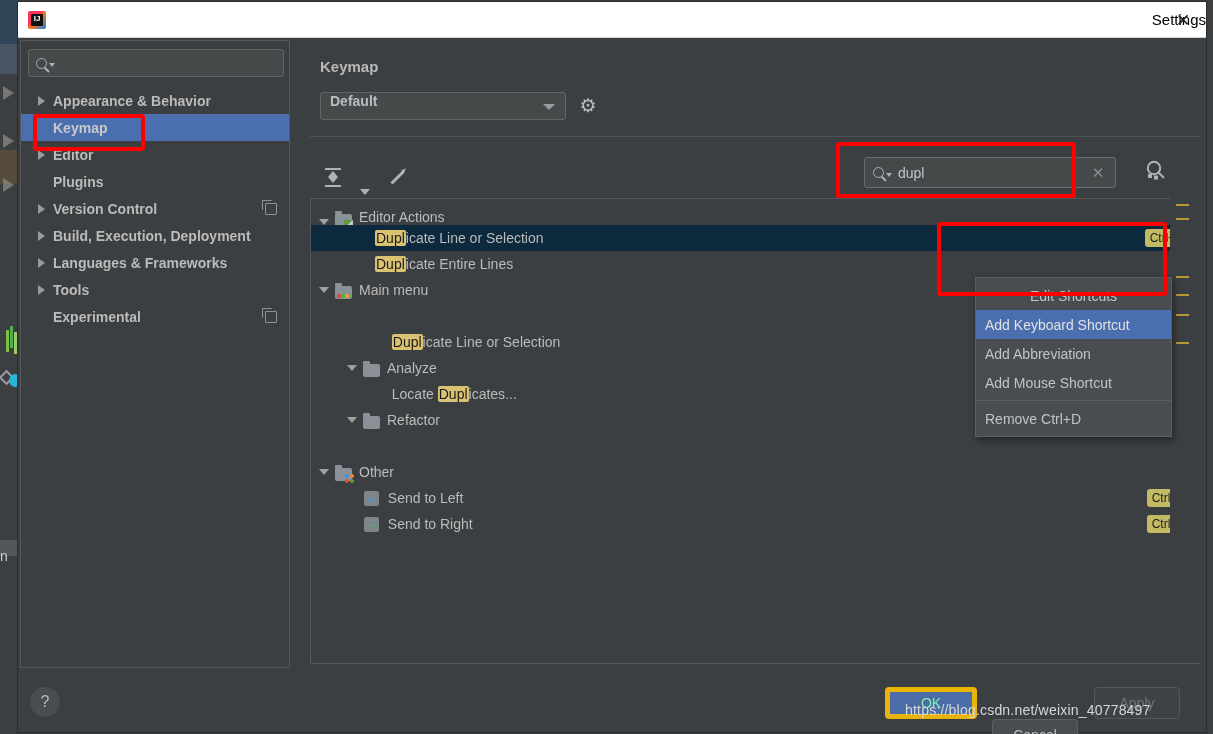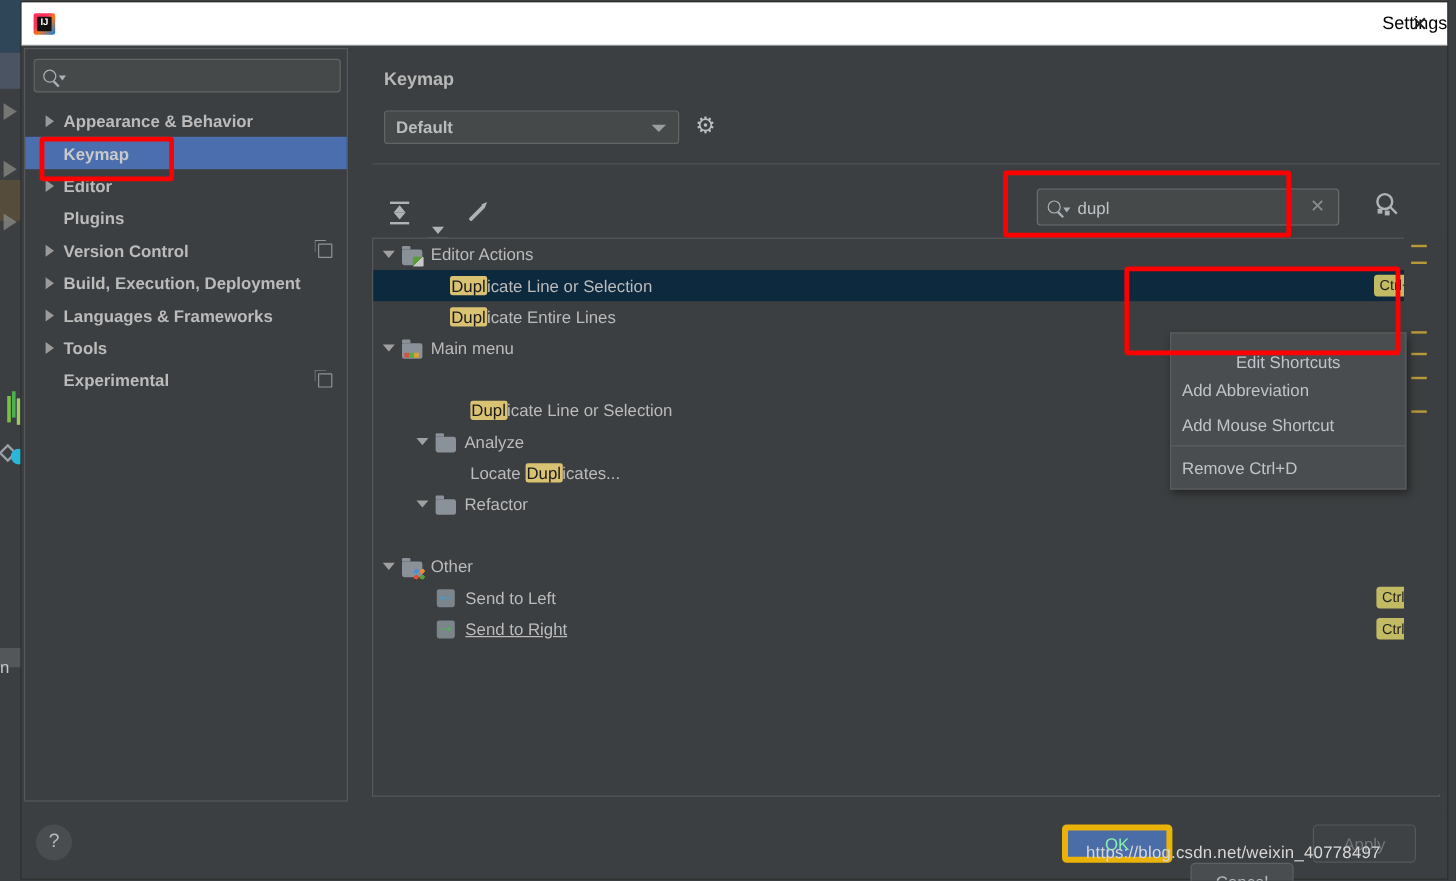--- a/index.html
+++ b/index.html
@@ -113,21 +113,21 @@
     content:""; position:absolute; left:-4px; top:-4px; width:9px; height:9px;
     border:1.4px solid #8f9296; border-right:none; border-bottom:none; border-radius:1px;
   }
 
   
   .content { position:absolute; left:288px; top:2px; width:898px; height:628px; }
   .pane-title { position:absolute; left:14px; top:18px; font-size:15px; font-weight:bold; color:#b9b9b9; }
   .keymap-select {
     position:absolute; left:14px; top:52px; width:246px; height:28px;
     background:#45494a; border:1px solid #646464; border-radius:3px;
-    display:flex; align-items:center; padding:0 9px; color:#b9bdc0; font-size:14px; font-weight:bold;
+    display:flex; padding:0 9px; color:#b9bdc0; font-size:14px; font-weight:bold;
   }
   .sel-caret {
     position:absolute; right:10px; top:11px; width:0; height:0;
     border-left:6px solid transparent; border-right:6px solid transparent; border-top:6px solid #9a9ea1;
   }
   .gear {
     position:absolute; left:272px; top:56px; width:20px; height:20px;
     color:#b9bdc0; font-size:19px; line-height:20px; text-align:center;
   }
   .divider { position:absolute; left:4px; top:96px; width:890px; height:1px; background:#4f5254; }
@@ -224,21 +224,21 @@
   .track { position:absolute; left:1152px; top:158px; width:34px; height:466px; background:#3c3f41; }
   .tick { position:absolute; left:6px; width:13px; height:2px; background:#b89b36; }
 
   
   .ctxmenu {
     position:absolute; left:957px; top:239px; width:197px;
     background:#4a4d4f; border:1px solid #5c5f61; box-shadow:2px 3px 7px rgba(0,0,0,.45);
     padding:3px 0;
   }
   .mi { height:29px; display:flex; align-items:center; padding-left:9px; color:#c0c4c8; font-size:14px; }
-  .mi.center { justify-content:center; padding-left:0;align-items:flex-end; }
+  .mi.center { justify-content:center; padding-left:0; }
   .mi.active { background:#4b6eaf; color:#dfe1e3; }
   .mi-sep { height:1px; background:#5c5f61; margin:3px 0; }
 
   
   .redbox { position:absolute; border:4px solid #ff0000; border-radius:3px; pointer-events:none; }
 
   
   .footer { position:absolute; left:0; top:676px; width:1188px; height:54px; background:#3c3f41; }
   .help-btn {
     position:absolute; left:12px; top:9px; width:30px; height:30px; border-radius:50%;
@@ -373,21 +373,21 @@
         <div class="shortcut-find">
           <svg width="26" height="26" viewBox="0 0 26 26">
             <circle cx="12" cy="10" r="6.2" fill="none" stroke="#b0b3b5" stroke-width="2"></circle>
             <line x1="16.5" y1="14.5" x2="22" y2="20" stroke="#b0b3b5" stroke-width="2"></line>
             <rect x="6" y="16" width="4" height="4" fill="#b0b3b5"></rect>
             <rect x="12" y="17.5" width="4" height="4" fill="#b0b3b5"></rect>
           </svg>
         </div>
 
         <div class="tree" id="tree">
-            <div class="row" style="top: 0px; padding-left: 8px;">
+            <div class="row" style="top: 0px; padding-left: 8px; align-items: flex-end;">
               <div class="tw"></div>
               <div class="ficon">
                 <div class="folder editor" style="margin-top: 3px;"></div>
               </div>
               <span><span>Editor Actions</span></span>
             </div>
             <div class="row sel" style="top: 26px; padding-left: 64px;">
               <span><span class="hl">Dupl</span><span>icate Line or Selection</span></span>
             </div>
             <div class="badge" style="top: 30px; right: 10px;">Ctrl+D</div>
@@ -429,21 +429,21 @@
               </div>
               <span><span>Other</span></span>
             </div>
             <div class="row" style="top: 286px; padding-left: 52.8px;">
               <div class="arr-icon">
                 <div class="arr-box arr-left"></div>
               </div>
               <span><span>Send to Left</span></span>
             </div>
             <div class="badge" style="top: 290px; right: 10px;">Ctrl+1</div>
-            <div class="row" style="top: 312px; padding-left: 52.8px; text-decoration: underline;">
+            <div class="row" style="top: 312px; padding-left: 52.8px;">
               <div class="arr-icon">
                 <div class="arr-box arr-right"></div>
               </div>
               <span><span>Send to Right</span></span>
             </div>
             <div class="badge" style="top: 316px; right: 10px;">Ctrl+2</div>
           </div>
       </div>
 
       <div class="track">
@@ -452,20 +452,23 @@
         <div class="tick" style="top:80px;"></div>
         <div class="tick" style="top:98px;"></div>
         <div class="tick" style="top:118px;"></div>
         <div class="tick" style="top:146px;"></div>
       </div>
 
       <div class="ctxmenu" id="ctxmenu">
           <div class="mi center">
             <span>Edit Shortcuts</span>
           </div>
+          <div class="mi active">
+            <span>Add Keyboard Shortcut</span>
+          </div>
           <div class="mi">
             <span>Add Abbreviation</span>
           </div>
           <div class="mi">
             <span>Add Mouse Shortcut</span>
           </div>
           <div class="mi-sep"></div>
           <div class="mi">
             <span>Remove Ctrl+D</span>
           </div>

